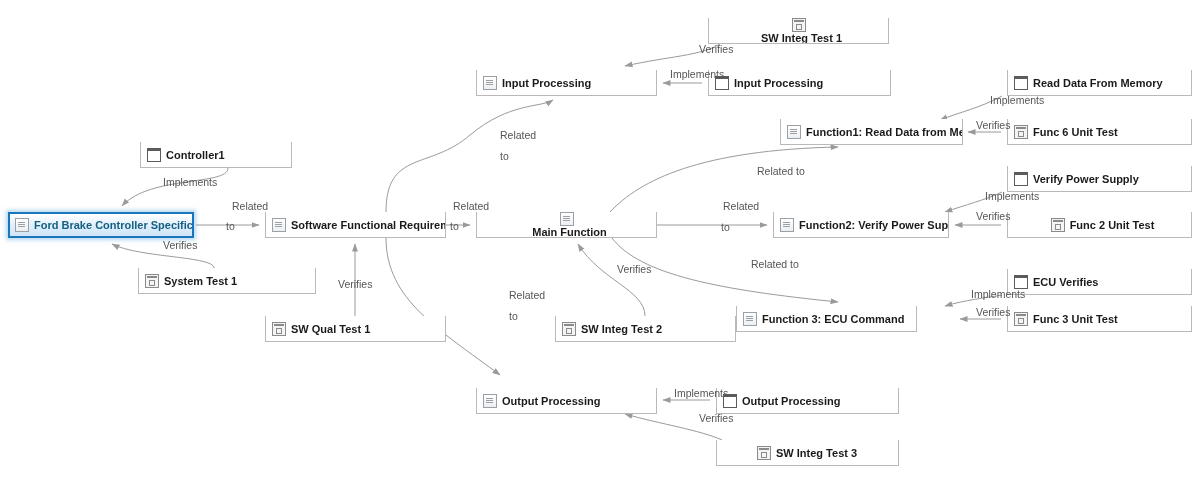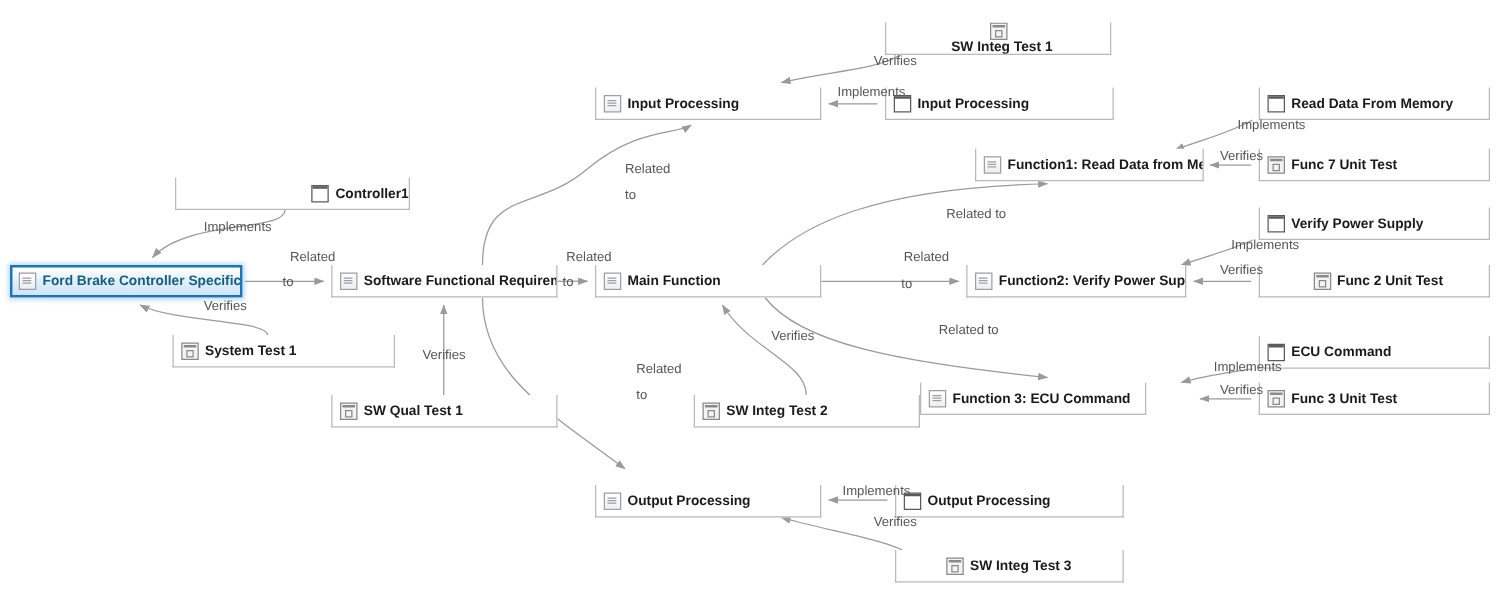--- a/index.html
+++ b/index.html
@@ -114,41 +114,41 @@
         <path d="M 710 400 L 663 400" fill="none" stroke="#9a9a9a" stroke-width="1" marker-end="url(#arrow)"></path>
         <path d="M 722 440 C 700 430, 660 424, 625 414" fill="none" stroke="#9a9a9a" stroke-width="1" marker-end="url(#arrow)"></path>
       </g>
   </svg>
 
   <div id="node-layer">
       <div class="node selected" style="left: 8px; top: 212px; width: 186px; height: 26px;">
         <span class="ico doc"></span>
         <span>Ford Brake Controller Specification</span>
       </div>
-      <div class="node" style="left: 140px; top: 142px; width: 188px; height: 26px; justify-content: flex-end;">
+      <div class="node" style="left: 140px; top: 142px; width: 152px; height: 26px;">
         <span class="ico block"></span>
         <span>Controller1</span>
       </div>
       <div class="node" style="left: 138px; top: 268px; width: 178px; height: 26px;">
         <span class="ico test"></span>
         <span>System Test 1</span>
       </div>
       <div class="node" style="left: 265px; top: 212px; width: 181px; height: 26px;">
         <span class="ico doc"></span>
         <span>Software Functional Requirements</span>
       </div>
       <div class="node" style="left: 265px; top: 316px; width: 181px; height: 26px;">
         <span class="ico test"></span>
         <span>SW Qual Test 1</span>
       </div>
       <div class="node" style="left: 476px; top: 70px; width: 181px; height: 26px;">
         <span class="ico doc"></span>
         <span>Input Processing</span>
       </div>
-      <div class="node" style="left: 476px; top: 212px; width: 181px; height: 26px;">
+      <div class="node" style="left: 476px; top: 212px; width: 181px; height: 26px; flex-direction: column;">
         <span class="ico doc"></span>
         <span>Main Function</span>
       </div>
       <div class="node" style="left: 476px; top: 388px; width: 181px; height: 26px;">
         <span class="ico doc"></span>
         <span>Output Processing</span>
       </div>
       <div class="node" style="left: 555px; top: 316px; width: 181px; height: 26px;">
         <span class="ico test"></span>
         <span>SW Integ Test 2</span>
@@ -180,33 +180,33 @@
       <div class="node" style="left: 716px; top: 440px; width: 183px; height: 26px; padding-left: 40px;">
         <span class="ico test"></span>
         <span>SW Integ Test 3</span>
       </div>
       <div class="node" style="left: 1007px; top: 70px; width: 185px; height: 26px;">
         <span class="ico block"></span>
         <span>Read Data From Memory</span>
       </div>
       <div class="node" style="left: 1007px; top: 119px; width: 185px; height: 26px;">
         <span class="ico test"></span>
-        <span>Func 7 Unit Test</span>
+        <span>Func 6 Unit Test</span>
       </div>
       <div class="node" style="left: 1007px; top: 166px; width: 185px; height: 26px;">
         <span class="ico block"></span>
         <span>Verify Power Supply</span>
       </div>
       <div class="node" style="left: 1007px; top: 212px; width: 185px; height: 26px; justify-content: center;">
         <span class="ico test"></span>
         <span>Func 2 Unit Test</span>
       </div>
       <div class="node" style="left: 1007px; top: 269px; width: 185px; height: 26px;">
         <span class="ico block"></span>
-        <span>ECU Command</span>
+        <span>ECU Verifies</span>
       </div>
       <div class="node" style="left: 1007px; top: 306px; width: 185px; height: 26px;">
         <span class="ico test"></span>
         <span>Func 3 Unit Test</span>
       </div>
     </div>
   <div id="label-layer">
       <div class="edge-label" style="left: 163px; top: 176px;">Implements</div>
       <div class="edge-label" style="left: 163px; top: 239px;">Verifies</div>
       <div class="edge-label" style="left: 232px; top: 200px;">Related</div>

